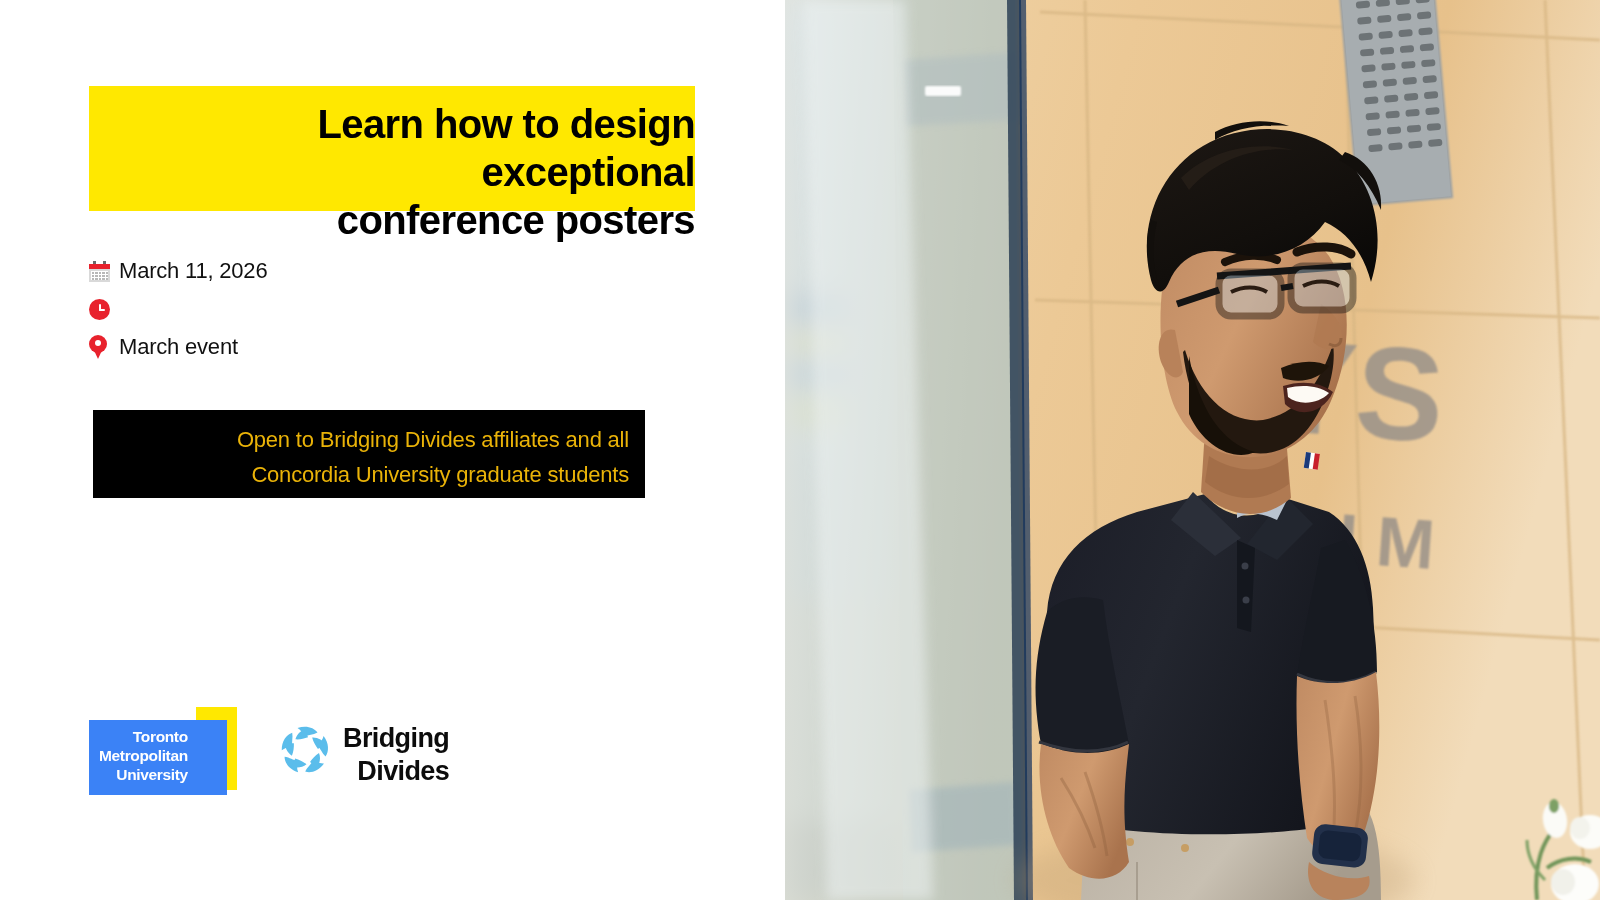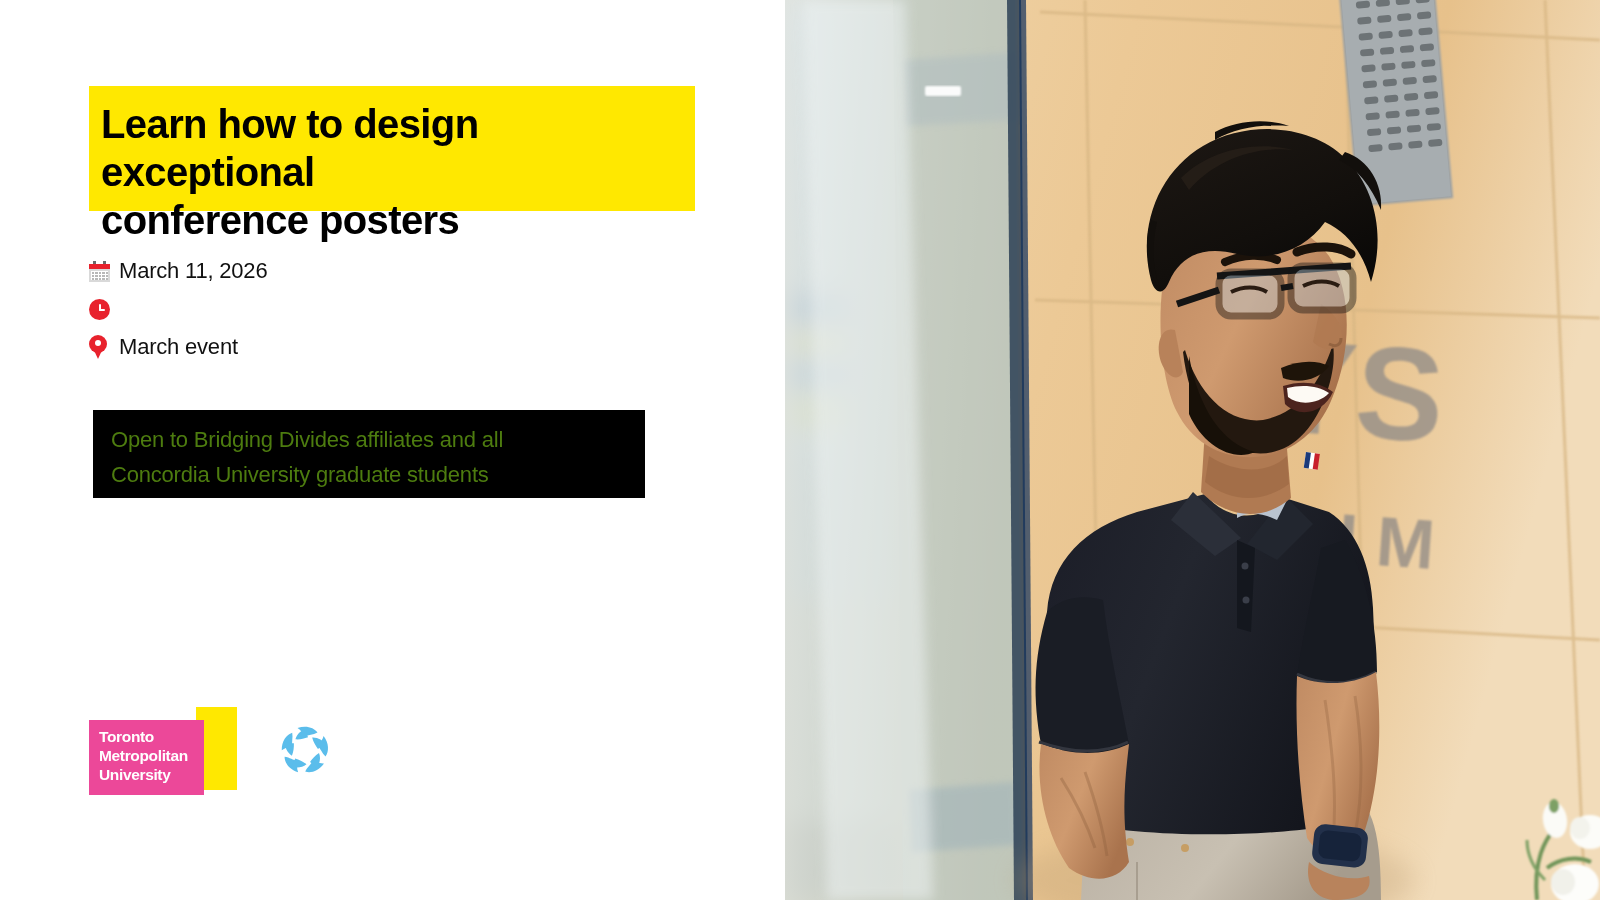--- a/index.html
+++ b/index.html
@@ -14,20 +14,21 @@
     font-family: "Liberation Sans", sans-serif;
     overflow: hidden;
   }
 
   .poster {
     position: relative;
     width: 1600px;
     height: 900px;
     background: #ffffff;
     display: block;
+    text-align: right;
   }
 
   
   .left-panel {
     position: absolute;
     left: 0;
     top: 0;
     width: 785px;
     height: 900px;
     background: #ffffff;
@@ -173,21 +174,21 @@
     top: 410px;
     width: 552px;
     height: 88px;
     background: #000000;
     box-sizing: border-box;
     padding: 12px 16px 0 18px;
   }
   .callout-text {
     font-size: 22px;
     line-height: 35px;
-    color: #4d7c0f;
+    color: #eab308;
     margin: 0;
     letter-spacing: -0.2px;
     white-space: pre-line;
   }
 
   
   .logos {
     position: absolute;
     left: 89px;
     top: 700px;
@@ -207,23 +208,23 @@
     left: 107px;
     top: 7px;
     width: 41px;
     height: 83px;
     background: #ffe800;
   }
   .tmu-blue {
     position: absolute;
     left: 0px;
     top: 20px;
-    width: 115px;
+    width: 138px;
     height: 75px;
-    background: #ec4899;
+    background: #3b82f6;
   }
   .tmu-wordmark {
     position: absolute;
     left: 10px;
     top: 7px;
     font-size: 15.5px;
     line-height: 19px;
     font-weight: bold;
     color: #ffffff;
     letter-spacing: -0.35px;
@@ -367,20 +368,22 @@
                 <g transform="rotate(252)">
                   <path d="M -11,-19 C -15,-14 -16,-8 -14,-3 C -10,-5.5 -7.5,-8.5 -5,-12 C -8,-14 -10,-16 -11,-19 Z"></path>
                 </g>
                 <g transform="rotate(324)">
                   <path d="M -11,-19 C -15,-14 -16,-8 -14,-3 C -10,-5.5 -7.5,-8.5 -5,-12 C -8,-14 -10,-16 -11,-19 Z"></path>
                 </g>
               </g>
             </g>
           </svg>
         </span>
+        <span class="bd-words">Bridging
+Divides</span>
       </div>
 
     </div>
   </div>
 
   <div class="photo">
     <svg width="815" height="900" viewBox="0 0 815 900" aria-hidden="true">
       <defs>
         <linearGradient id="woodGrad" x1="0" y1="0" x2="1" y2="0.3">
           <stop offset="0%" stop-color="#f0d6ab"></stop>

